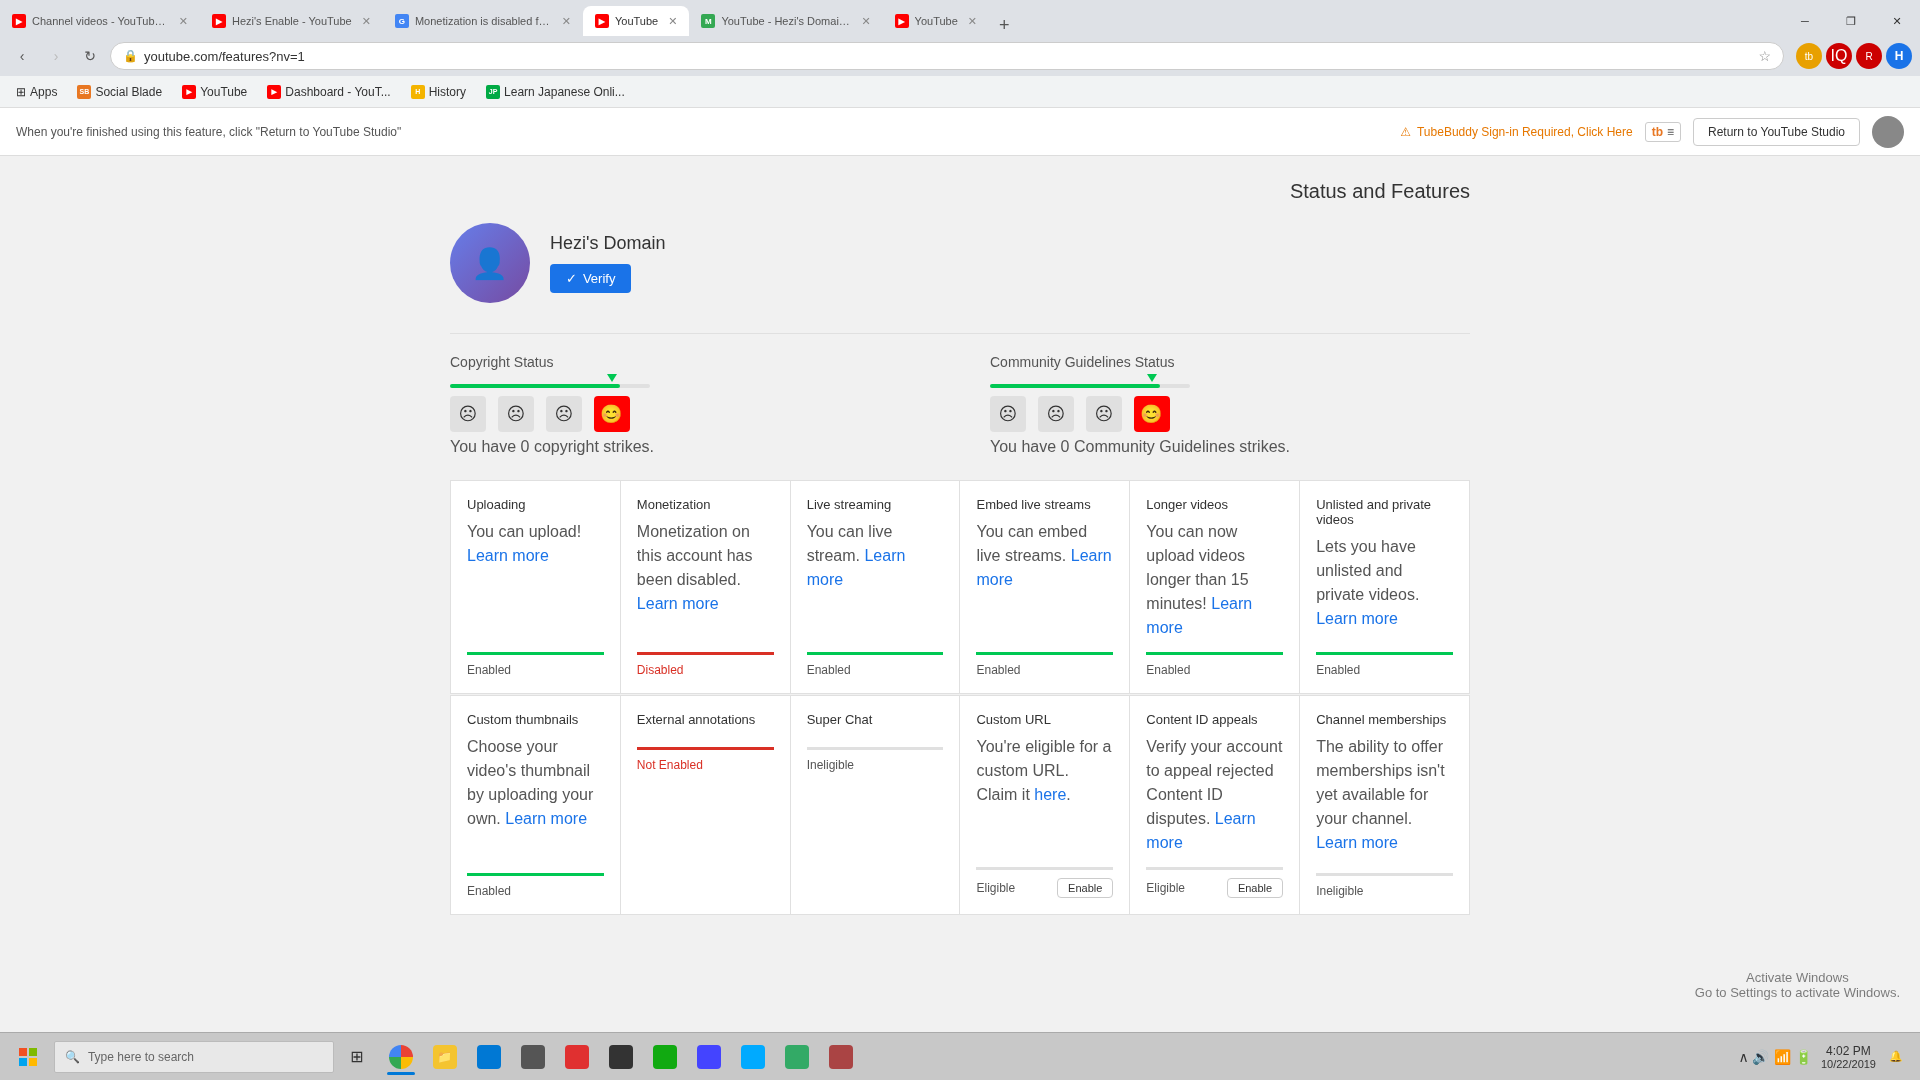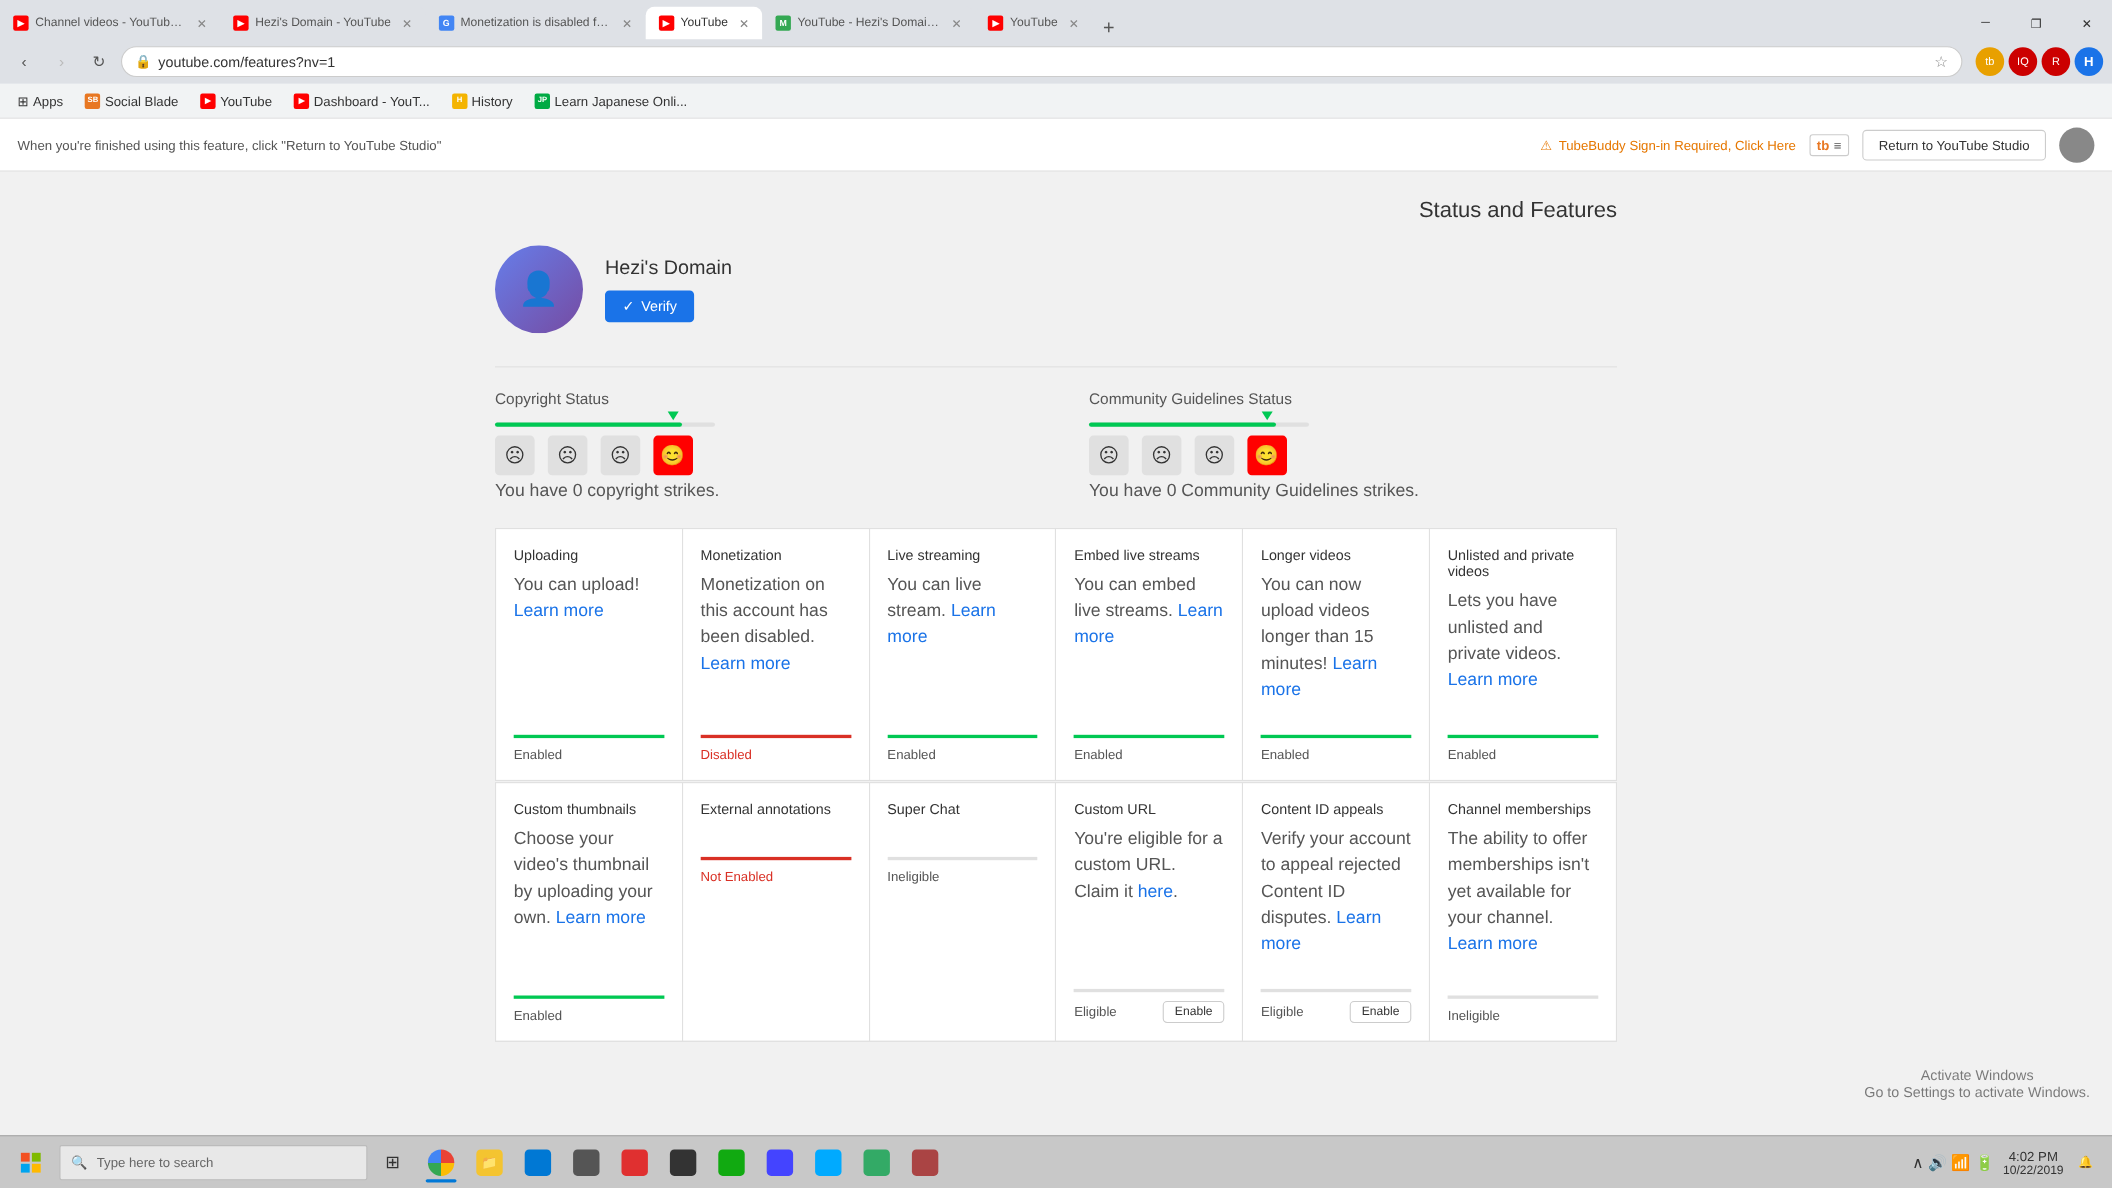--- a/index.html
+++ b/index.html
@@ -57,21 +57,21 @@
     .status-title { font-size: 14px; color: #555; margin-bottom: 14px; }
     .strike-icon { width: 36px; height: 36px; border-radius: 4px; background: #e0e0e0; display: flex; align-items: center; justify-content: center; font-size: 18px; }
     .strike-icon.active-red { background: #ff0000; color: white; }
     .strike-text { font-size: 16px; color: #555; margin-top: 6px; }
 
     .features-grid { display: grid; grid-template-columns: repeat(6, 1fr); gap: 1px; background: #e0e0e0; border: 1px solid #e0e0e0; margin-bottom: 1px; }
     .feature-card { background: #fff; padding: 16px; display: flex; flex-direction: column; }
     .feature-title { font-size: 13px; font-weight: 500; color: #333; margin-bottom: 8px; }
     .feature-desc { font-size: 16px; color: #555; line-height: 1.5; flex: 1; }
     .feature-desc a { color: #1a73e8; text-decoration: none; }
-    .feature-status { font-size: 12px; margin-top: 28px; padding-top: 8px; border-top: 3px solid #0c4a6e; }
+    .feature-status { font-size: 12px; margin-top: 12px; padding-top: 8px; border-top: 3px solid #0c4a6e; }
     .feature-status.disabled { border-top-color: #d93025; color: #d93025; }
     .feature-status.enabled { color: #555; border-top-color: #00c853; }
     .feature-status.not-enabled { color: #d93025; border-top-color: #d93025; }
     .feature-status.ineligible { color: #555; border-top-color: #e0e0e0; }
     .feature-status.eligible { color: #555; border-top-color: #e0e0e0; }
     .feature-status-row { display: flex; align-items: center; justify-content: space-between; }
     .enable-btn { border: 1px solid #ccc; background: #fff; border-radius: 4px; padding: 3px 10px; font-size: 11px; cursor: pointer; color: #333; }
 
     .windows-activate { position: fixed; bottom: 80px; right: 20px; color: rgba(0,0,0,0.5); font-size: 13px; text-align: center; }
 
@@ -108,21 +108,21 @@
     <div style="display:flex; align-items:flex-end; flex:1; overflow:hidden;">
 
       <div class="tab" style="background:#dee1e6;">
         <div class="tab-favicon">▶</div>
         <span style="font-size:11px; overflow:hidden; text-overflow:ellipsis; max-width:140px;">Channel videos - YouTube Studio</span>
         <span class="tab-close">✕</span>
       </div>
 
       <div class="tab" style="background:#dee1e6;">
         <div class="tab-favicon">▶</div>
-        <span style="font-size:11px; overflow:hidden; text-overflow:ellipsis; max-width:140px;">Hezi's Domain - YouTube</span>
+        <span style="font-size:11px; overflow:hidden; text-overflow:ellipsis; max-width:140px;">Hezi's Enable - YouTube</span>
         <span class="tab-close">✕</span>
       </div>
 
       <div class="tab" style="background:#dee1e6;">
         <div class="tab-favicon google">G</div>
         <span style="font-size:11px; overflow:hidden; text-overflow:ellipsis; max-width:140px;">Monetization is disabled for my...</span>
         <span class="tab-close">✕</span>
       </div>
 
       <div class="tab active">
@@ -157,21 +157,21 @@
     <div class="nav-btn">‹</div>
     <div class="nav-btn" style="color:#bbb;">›</div>
     <div class="nav-btn">↻</div>
     <div class="address-field">
       <span class="lock-icon">🔒</span>
       <span class="address-text">youtube.com/features?nv=1</span>
       <span class="star-icon">☆</span>
     </div>
     <div class="ext-icons">
       <div class="ext-icon" style="background:#e8a000; color:white; font-size:10px;">tb</div>
-      <div class="ext-icon" style="background:#c00; color:white; font-size:10px;">IQ</div>
+      <div class="ext-icon" style="background:#c00; color:white; font-size:16px;">IQ</div>
       <div class="ext-icon" style="background:#c00; color:white; font-size:10px;">R</div>
       <div class="profile-icon">H</div>
     </div>
   </div>
 
   <div class="bookmarks-bar">
     <div class="bookmark-item">
       <span>⊞</span>
       <span>Apps</span>
     </div>

